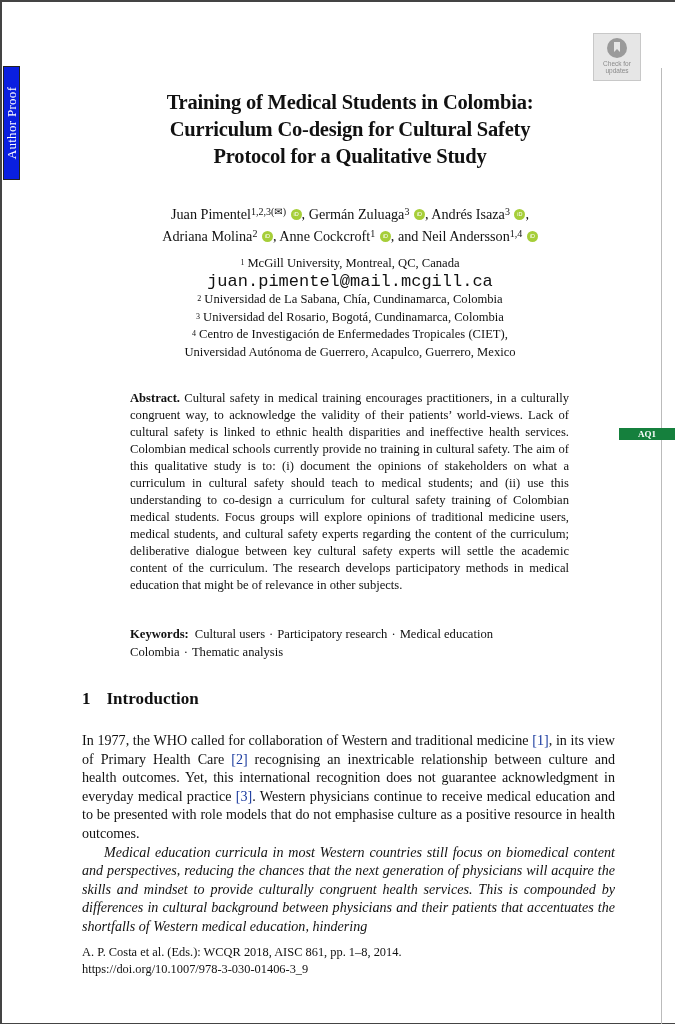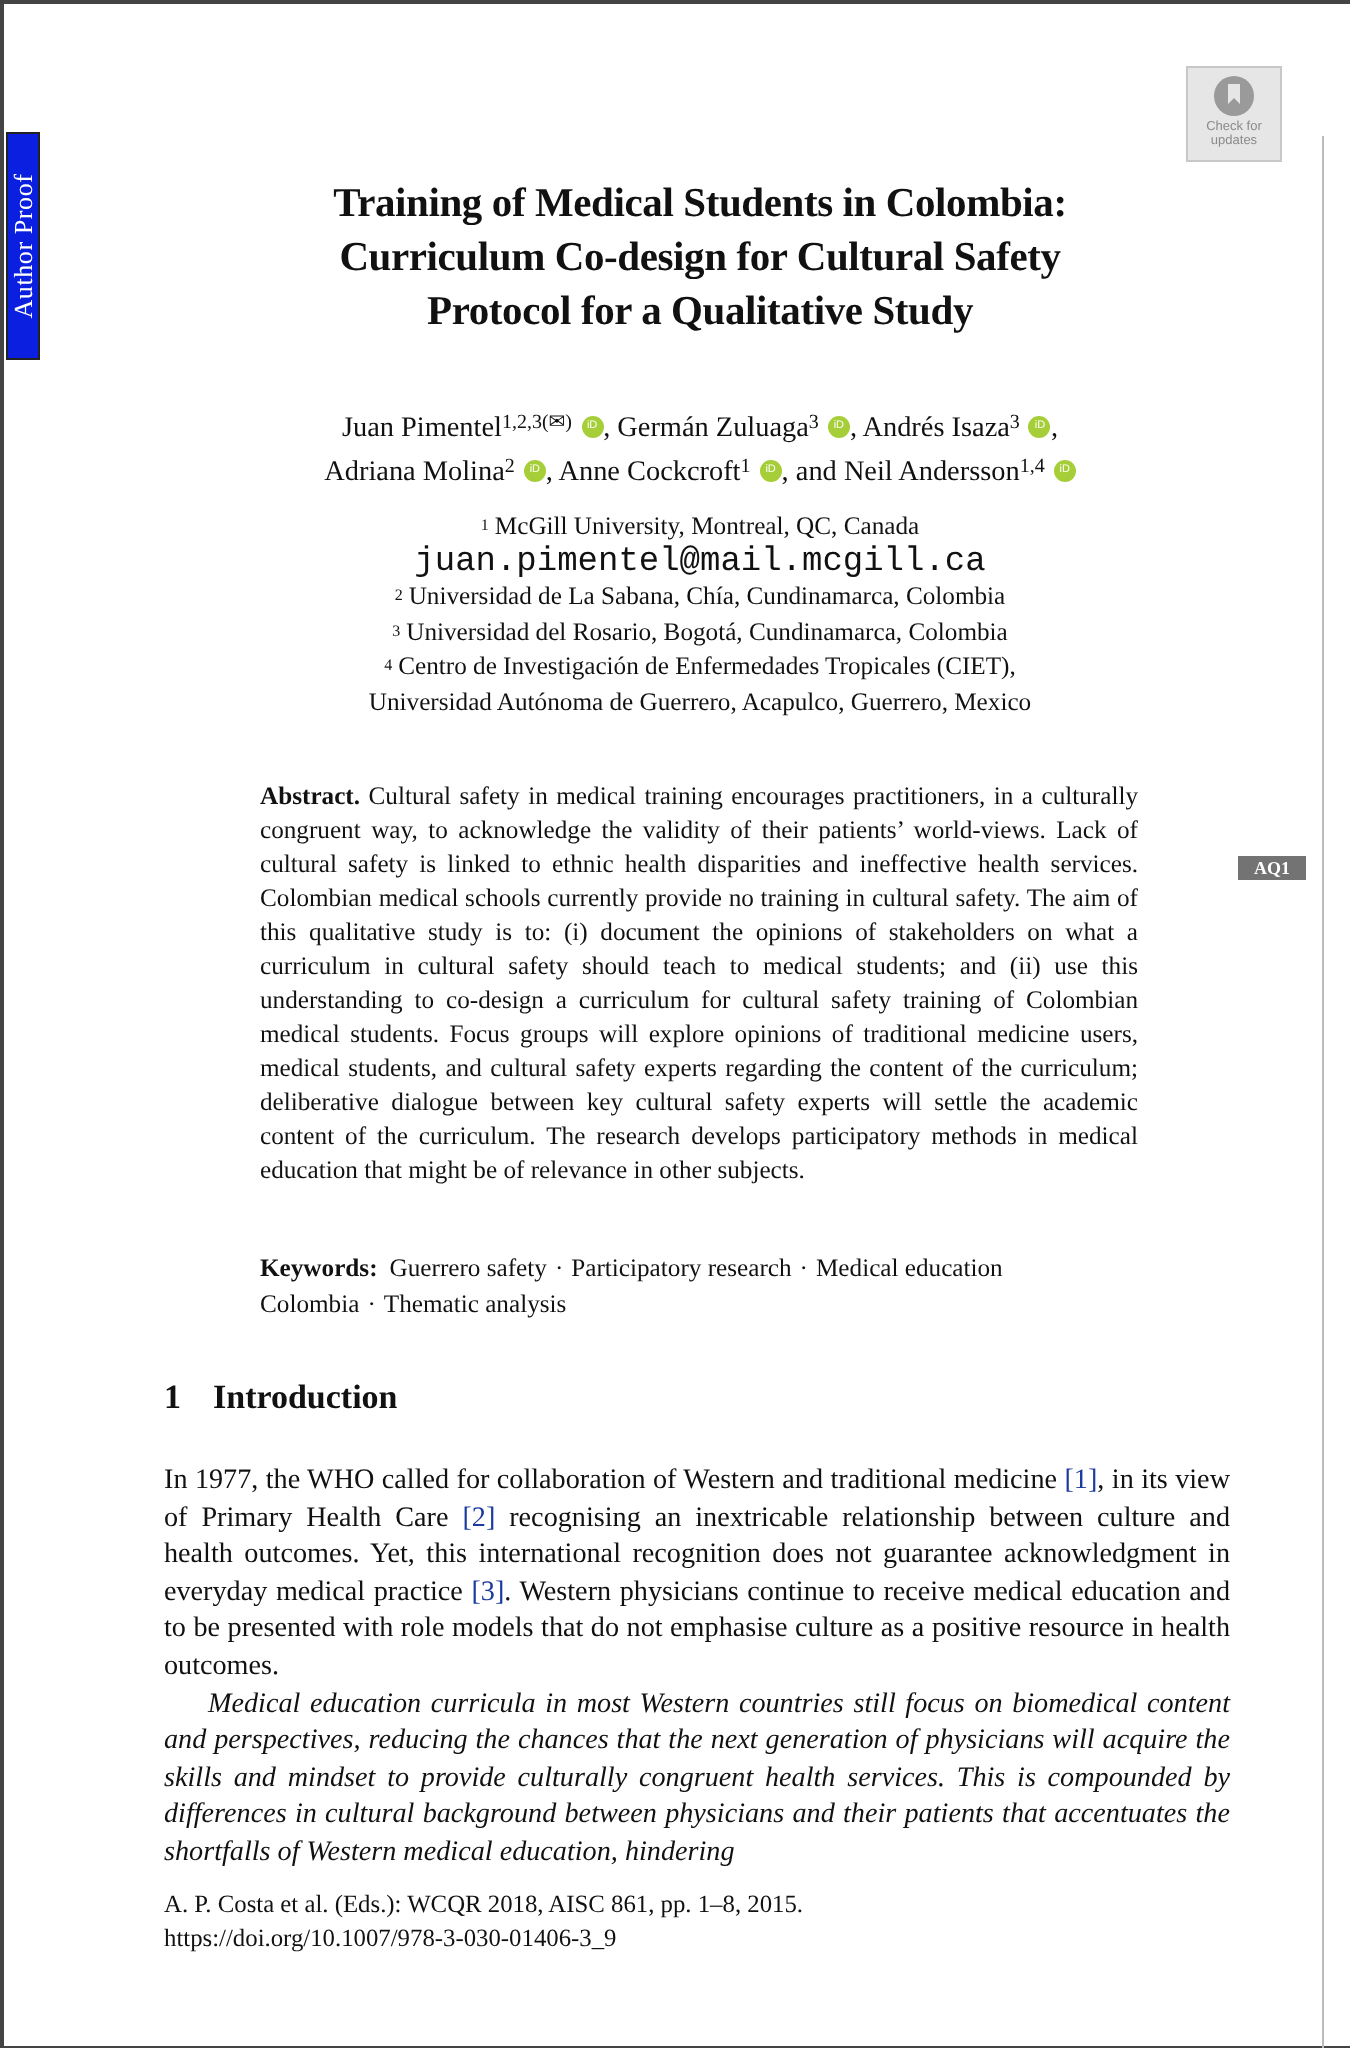--- a/index.html
+++ b/index.html
@@ -26,21 +26,21 @@
   .authors sup { font-size:10px; vertical-align:top; position:relative; top:-2px; }
   .orcid { display:inline-block; width:11px; height:11px; border-radius:50%; background:#a6ce39; color:#fff;
            font-family:"Liberation Sans", sans-serif; font-size:5.5px; line-height:11px; text-align:center;
            vertical-align:middle; margin-left:1px; position:relative; top:-1px; }
   .affils { position:absolute; left:80px; width:540px; top:255px; text-align:center; font-size:12.6px; line-height:17.5px; }
   .affils sup { font-size:8px; vertical-align:top; position:relative; top:-1px; margin-right:3px; }
   .affils .email { font-family:"Liberation Mono", "DejaVu Sans Mono", monospace; font-size:17px; }
   .abstract { position:absolute; left:130px; width:439px; top:390px; font-size:12.6px; line-height:17px;
               text-align:justify; }
   .abstract b { font-weight:bold; }
-  .aq1 { position:absolute; left:619px; top:428px; width:34px; height:12px; background:#737373; color:#fff;
+  .aq1 { position:absolute; left:619px; top:428px; width:56px; height:12px; background:#15803d; color:#fff;
          font-size:9px; font-weight:bold; text-align:center; line-height:12px; }
   .keywords { position:absolute; left:130px; width:439px; top:626px; font-size:12.6px; line-height:17.5px; }
   .keywords b { font-weight:bold; margin-right:6px; }
   .kw-sep { margin:0 4px; }
   .section-head { position:absolute; left:82px; top:689px; font-size:17px; font-weight:bold; }
   .section-head .num { margin-right:16px; }
   .body-text { position:absolute; left:82px; width:533px; top:731px; font-size:14.1px; line-height:18.6px; text-align:justify; }
   .body-text p { margin:0; }
   .body-text p.indent { text-indent:22px;font-style:italic; }
   .cite { color:#1a3a9e; }
@@ -97,29 +97,29 @@
 </div>
 
 <div class="abstract">
   <b>Abstract.</b>
   <span>Cultural safety in medical training encourages practitioners, in a culturally congruent way, to acknowledge the validity of their patients’ world-views. Lack of cultural safety is linked to ethnic health disparities and ineffective health services. Colombian medical schools currently provide no training in cultural safety. The aim of this qualitative study is to: (i) document the opinions of stakeholders on what a curriculum in cultural safety should teach to medical students; and (ii) use this understanding to co-design a curriculum for cultural safety training of Colombian medical students. Focus groups will explore opinions of traditional medicine users, medical students, and cultural safety experts regarding the content of the curriculum; deliberative dialogue between key cultural safety experts will settle the academic content of the curriculum. The research develops participatory methods in medical education that might be of relevance in other subjects.</span>
 </div>
 
 <div class="aq1">AQ1</div>
 
 <div class="keywords">
-  <b>Keywords:</b><span>Guerrero safety</span><span class="kw-sep">·</span><span>Participatory research</span><span class="kw-sep">·</span><span>Medical education</span><br>
+  <b>Keywords:</b><span>Cultural users</span><span class="kw-sep">·</span><span>Participatory research</span><span class="kw-sep">·</span><span>Medical education</span><br>
   <span>Colombia</span><span class="kw-sep">·</span><span>Thematic analysis</span>
 </div>
 
 <div class="section-head">
   <span class="num">1</span><span>Introduction</span>
 </div>
 
 <div class="body-text">
   <p><span>In 1977, the WHO called for collaboration of Western and traditional medicine </span><span class="cite">[1]</span><span>, in its view of Primary Health Care </span><span class="cite">[2]</span><span> recognising an inextricable relationship between culture and health outcomes. Yet, this international recognition does not guarantee acknowledgment in everyday medical practice </span><span class="cite">[3]</span><span>. Western physicians continue to receive medical education and to be presented with role models that do not emphasise culture as a positive resource in health outcomes.</span></p>
   <p class="indent">Medical education curricula in most Western countries still focus on biomedical content and perspectives, reducing the chances that the next generation of physicians will acquire the skills and mindset to provide culturally congruent health services. This is compounded by differences in cultural background between physicians and their patients that accentuates the shortfalls of Western medical education, hindering</p>
 </div>
 
 <div class="footer">
-  <div>A. P. Costa et al. (Eds.): WCQR 2018, AISC 861, pp. 1–8, 2015.</div>
+  <div>A. P. Costa et al. (Eds.): WCQR 2018, AISC 861, pp. 1–8, 2014.</div>
   <div>https://doi.org/10.1007/978-3-030-01406-3_9</div>
 </div>
 
 </body></html>

